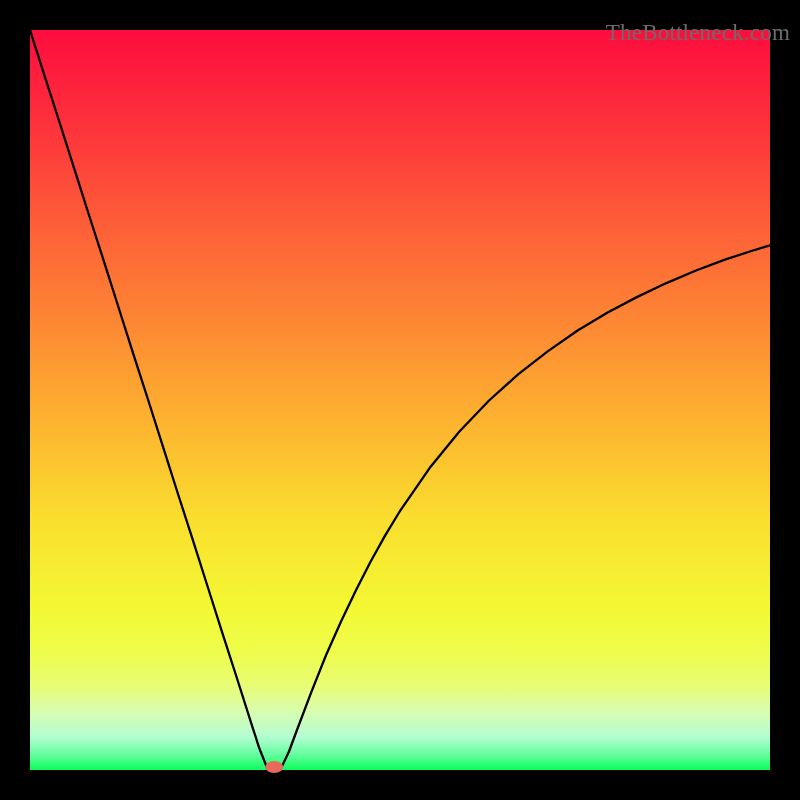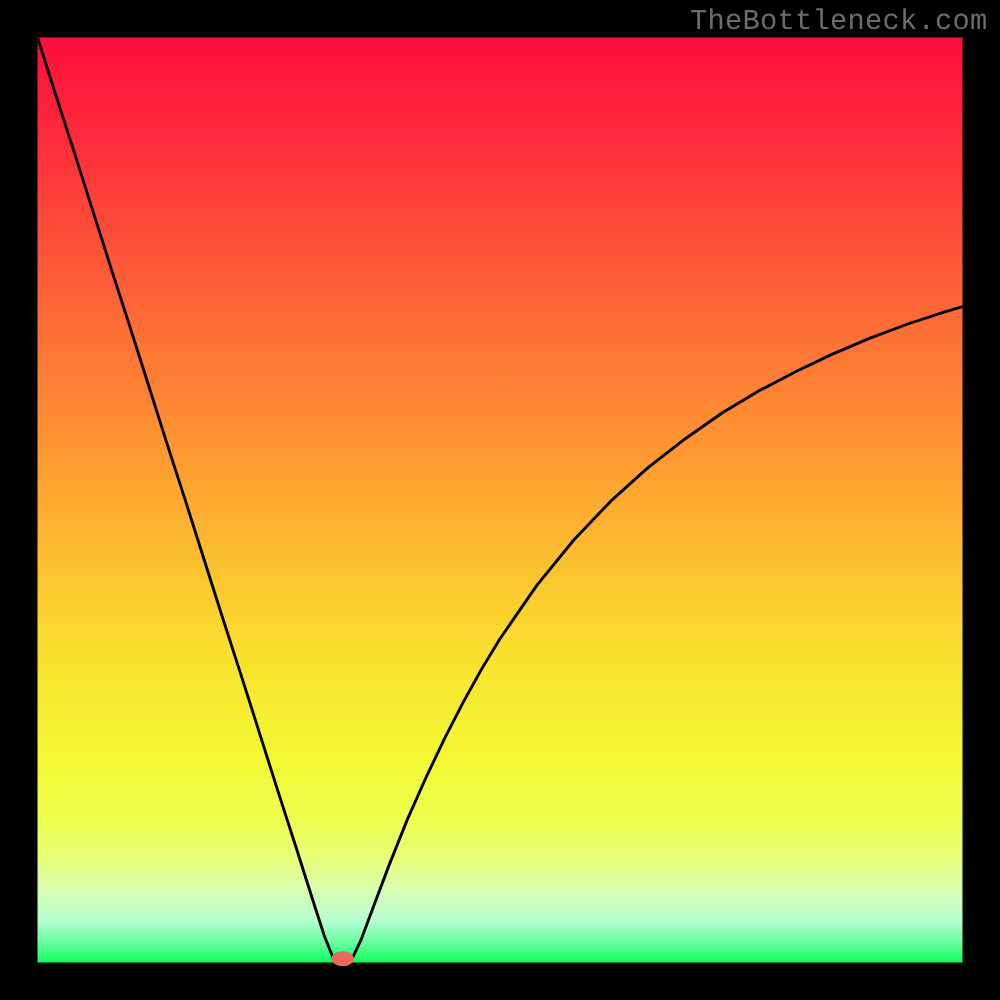--- a/index.html
+++ b/index.html
@@ -13,24 +13,24 @@
   .frame {
     position: absolute;
     left: 0;
     top: 0;
     width: 800px;
     height: 800px;
     background: #000;
   }
   .watermark {
     position: absolute;
-    top: 4px;
+    top: 20px;
     right: 10px;
     color: #6c6c6c;
-    font-family: Liberation Mono, monospace;
+    font-family: Liberation Serif, serif;
     font-size: 23px;
     letter-spacing: 0.2px;
   }
   svg {
     display: block;
   }
 </style>
 </head>
 <body>
 

